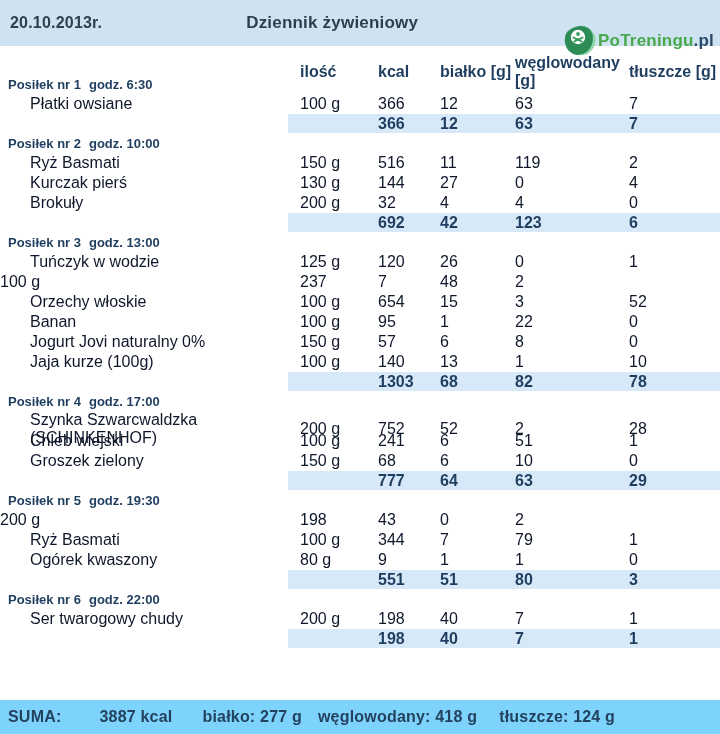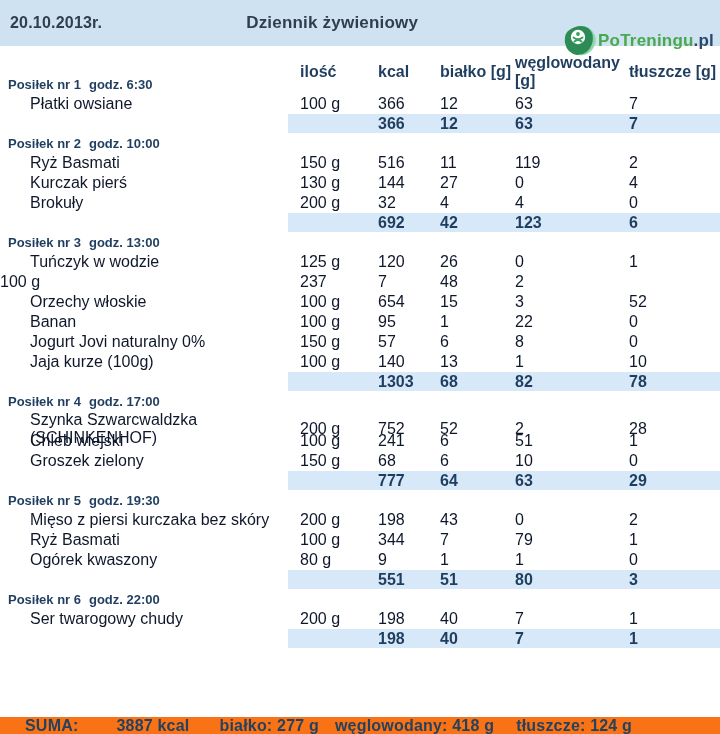--- a/index.html
+++ b/index.html
@@ -32,23 +32,23 @@
                padding-left:8px; font-size:13px; font-weight:bold; color:#1f3e5f; }
   .item { color:#0f172a; }
   .item .name { padding-left:30px; }
   .total {
     height:19px; font-weight:bold; color:#1f3e5f;
     background:linear-gradient(90deg, transparent 288px, #d7e8f8 288px);
   }
 
   
   .sumbar {
-    position:absolute; left:0; right:0; bottom:0; height:17px;
-    background:#f97316; display:flex; align-items:center;
-    padding-left:25px; font-size:16px; font-weight:bold; color:#24425f;
+    position:absolute; left:0; right:0; bottom:0; height:34px;
+    background:#7dd3fc; display:flex; align-items:center;
+    padding-left:8px; font-size:16px; font-weight:bold; color:#24425f;
     letter-spacing:.2px;
   }
   .sumbar .s-kcal { margin-left:38px; }
   .sumbar .s-prot { margin-left:30px; }
   .sumbar .s-carb { margin-left:16px; }
   .sumbar .s-fat  { margin-left:22px; }
 </style>
 </head>
 <body>
 
@@ -234,21 +234,20 @@
         <span>777</span>
         <span>64</span>
         <span>63</span>
         <span>29</span>
       </div>
       <div class="meal-head">
         <span>Posiłek nr 5</span>
         <span>godz. 19:30</span>
       </div>
       <div class="row item">
-        <span class="name">Mięso z piersi kurczaka bez skóry</span>
         <span>200 g</span>
         <span>198</span>
         <span>43</span>
         <span>0</span>
         <span>2</span>
       </div>
       <div class="row item">
         <span class="name">Ryż Basmati</span>
         <span>100 g</span>
         <span>344</span>

